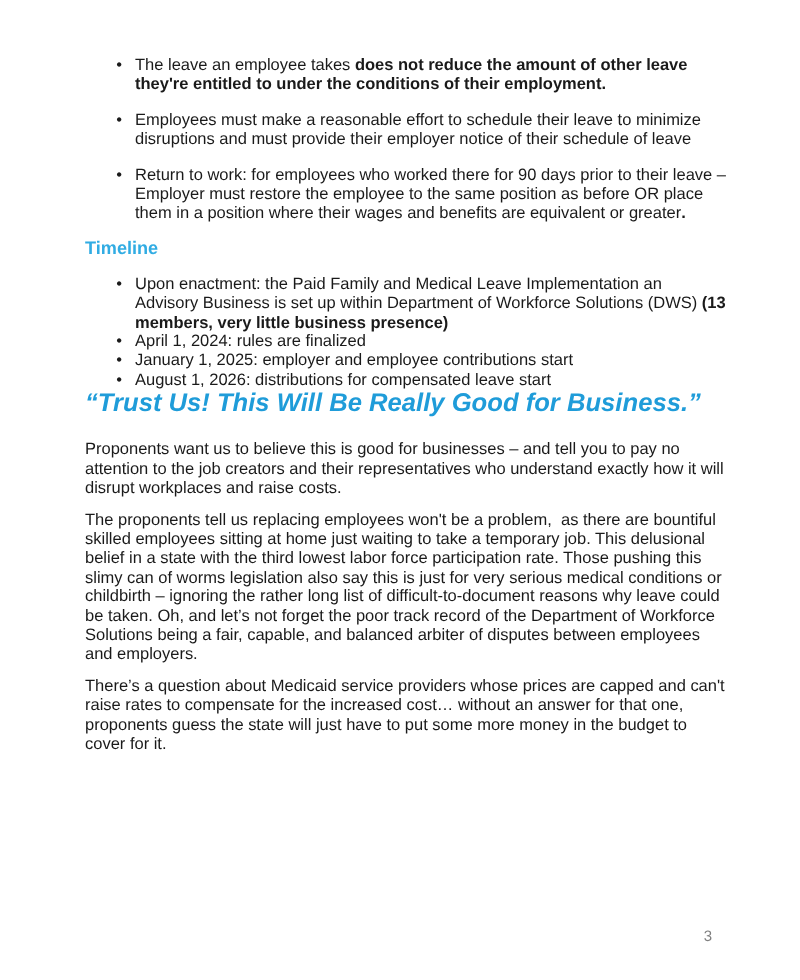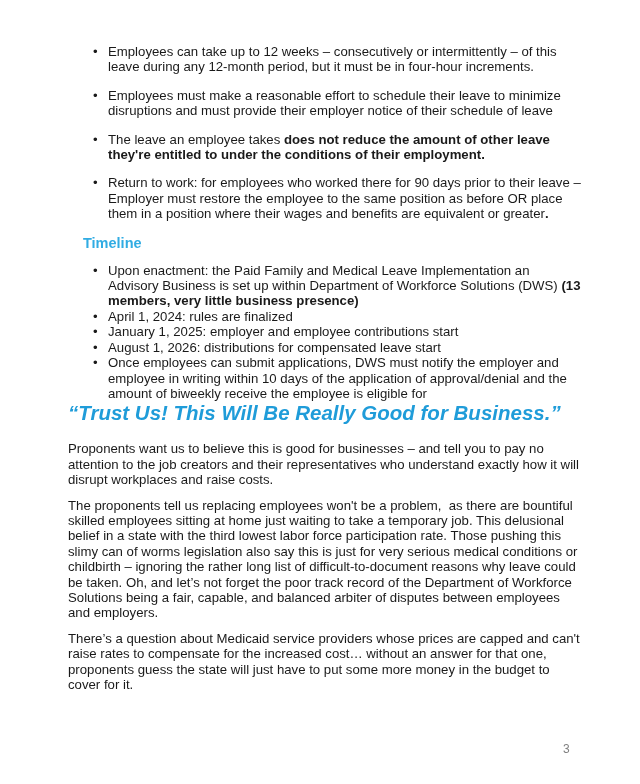--- a/index.html
+++ b/index.html
@@ -38,21 +38,21 @@
     top: 0;
   }
   ul.spaced li { margin: 0 0 13px 0; }
   ul.tight li { margin: 0; }
   b { font-weight: bold; }
   h2.timeline-heading {
     font-size: 14.5px;
     line-height: 17px;
     font-weight: bold;
     color: #31ACE3;
-    margin: 0 0 11px 15px;
+    margin: 0 0 11px 0;
   }
   h1.big-headline {
     font-size: 20.5px;
     line-height: 24px;
     font-weight: bold;
     color: #1F9CD9;
     margin: 0 0 16px 0;
     letter-spacing: 0;
     font-style: italic;
   }
@@ -68,34 +68,32 @@
     line-height: 14px;
     color: #808080;
   }
 </style>
 </head>
 <body>
 
 <div class="page">
 
   <ul class="bullets spaced">
-    <li><span>Employees can take up to 12 weeks – consecutively or intermittently – of this leave during any 12-month period, but it must be in four-hour increments.</span><b></b></li>
+    <li><span>The leave an employee takes </span><b>does not reduce the amount of other leave they're entitled to under the conditions of their employment.</b></li>
     <li><span>Employees must make a reasonable effort to schedule their leave to minimize disruptions and must provide their employer notice of their schedule of leave</span><b></b></li>
-    <li><span>The leave an employee takes </span><b>does not reduce the amount of other leave they're entitled to under the conditions of their employment.</b></li>
     <li><span>Return to work: for employees who worked there for 90 days prior to their leave – Employer must restore the employee to the same position as before OR place them in a position where their wages and benefits are equivalent or greater</span><b>.</b></li>
   </ul>
 
   <h2 class="timeline-heading">Timeline</h2>
 
   <ul class="bullets tight">
     <li><span>Upon enactment: the Paid Family and Medical Leave Implementation an Advisory Business is set up within Department of Workforce Solutions (DWS) </span><b>(13 members, very little business presence)</b></li>
     <li><span>April 1, 2024: rules are finalized</span><b></b></li>
     <li><span>January 1, 2025: employer and employee contributions start</span><b></b></li>
     <li><span>August 1, 2026: distributions for compensated leave start</span><b></b></li>
-    <li><span>Once employees can submit applications, DWS must notify the employer and employee in writing within 10 days of the application of approval/denial and the amount of biweekly receive the employee is eligible for</span><b></b></li>
   </ul>
 
   <h1 class="big-headline">“Trust Us! This Will Be Really Good for Business.”</h1>
 
   <p class="body-para">Proponents want us to believe this is good for businesses – and tell you to pay no attention to the job creators and their representatives who understand exactly how it will disrupt workplaces and raise costs.</p>
   <p class="body-para">The proponents tell us replacing employees won't be a problem,  as there are bountiful skilled employees sitting at home just waiting to take a temporary job. This delusional belief in a state with the third lowest labor force participation rate. Those pushing this slimy can of worms legislation also say this is just for very serious medical conditions or childbirth – ignoring the rather long list of difficult-to-document reasons why leave could be taken. Oh, and let’s not forget the poor track record of the Department of Workforce Solutions being a fair, capable, and balanced arbiter of disputes between employees and employers.</p>
   <p class="body-para">There’s a question about Medicaid service providers whose prices are capped and can't raise rates to compensate for the increased cost… without an answer for that one, proponents guess the state will just have to put some more money in the budget to cover for it.</p>
 
   <div class="page-number">3</div>
 

